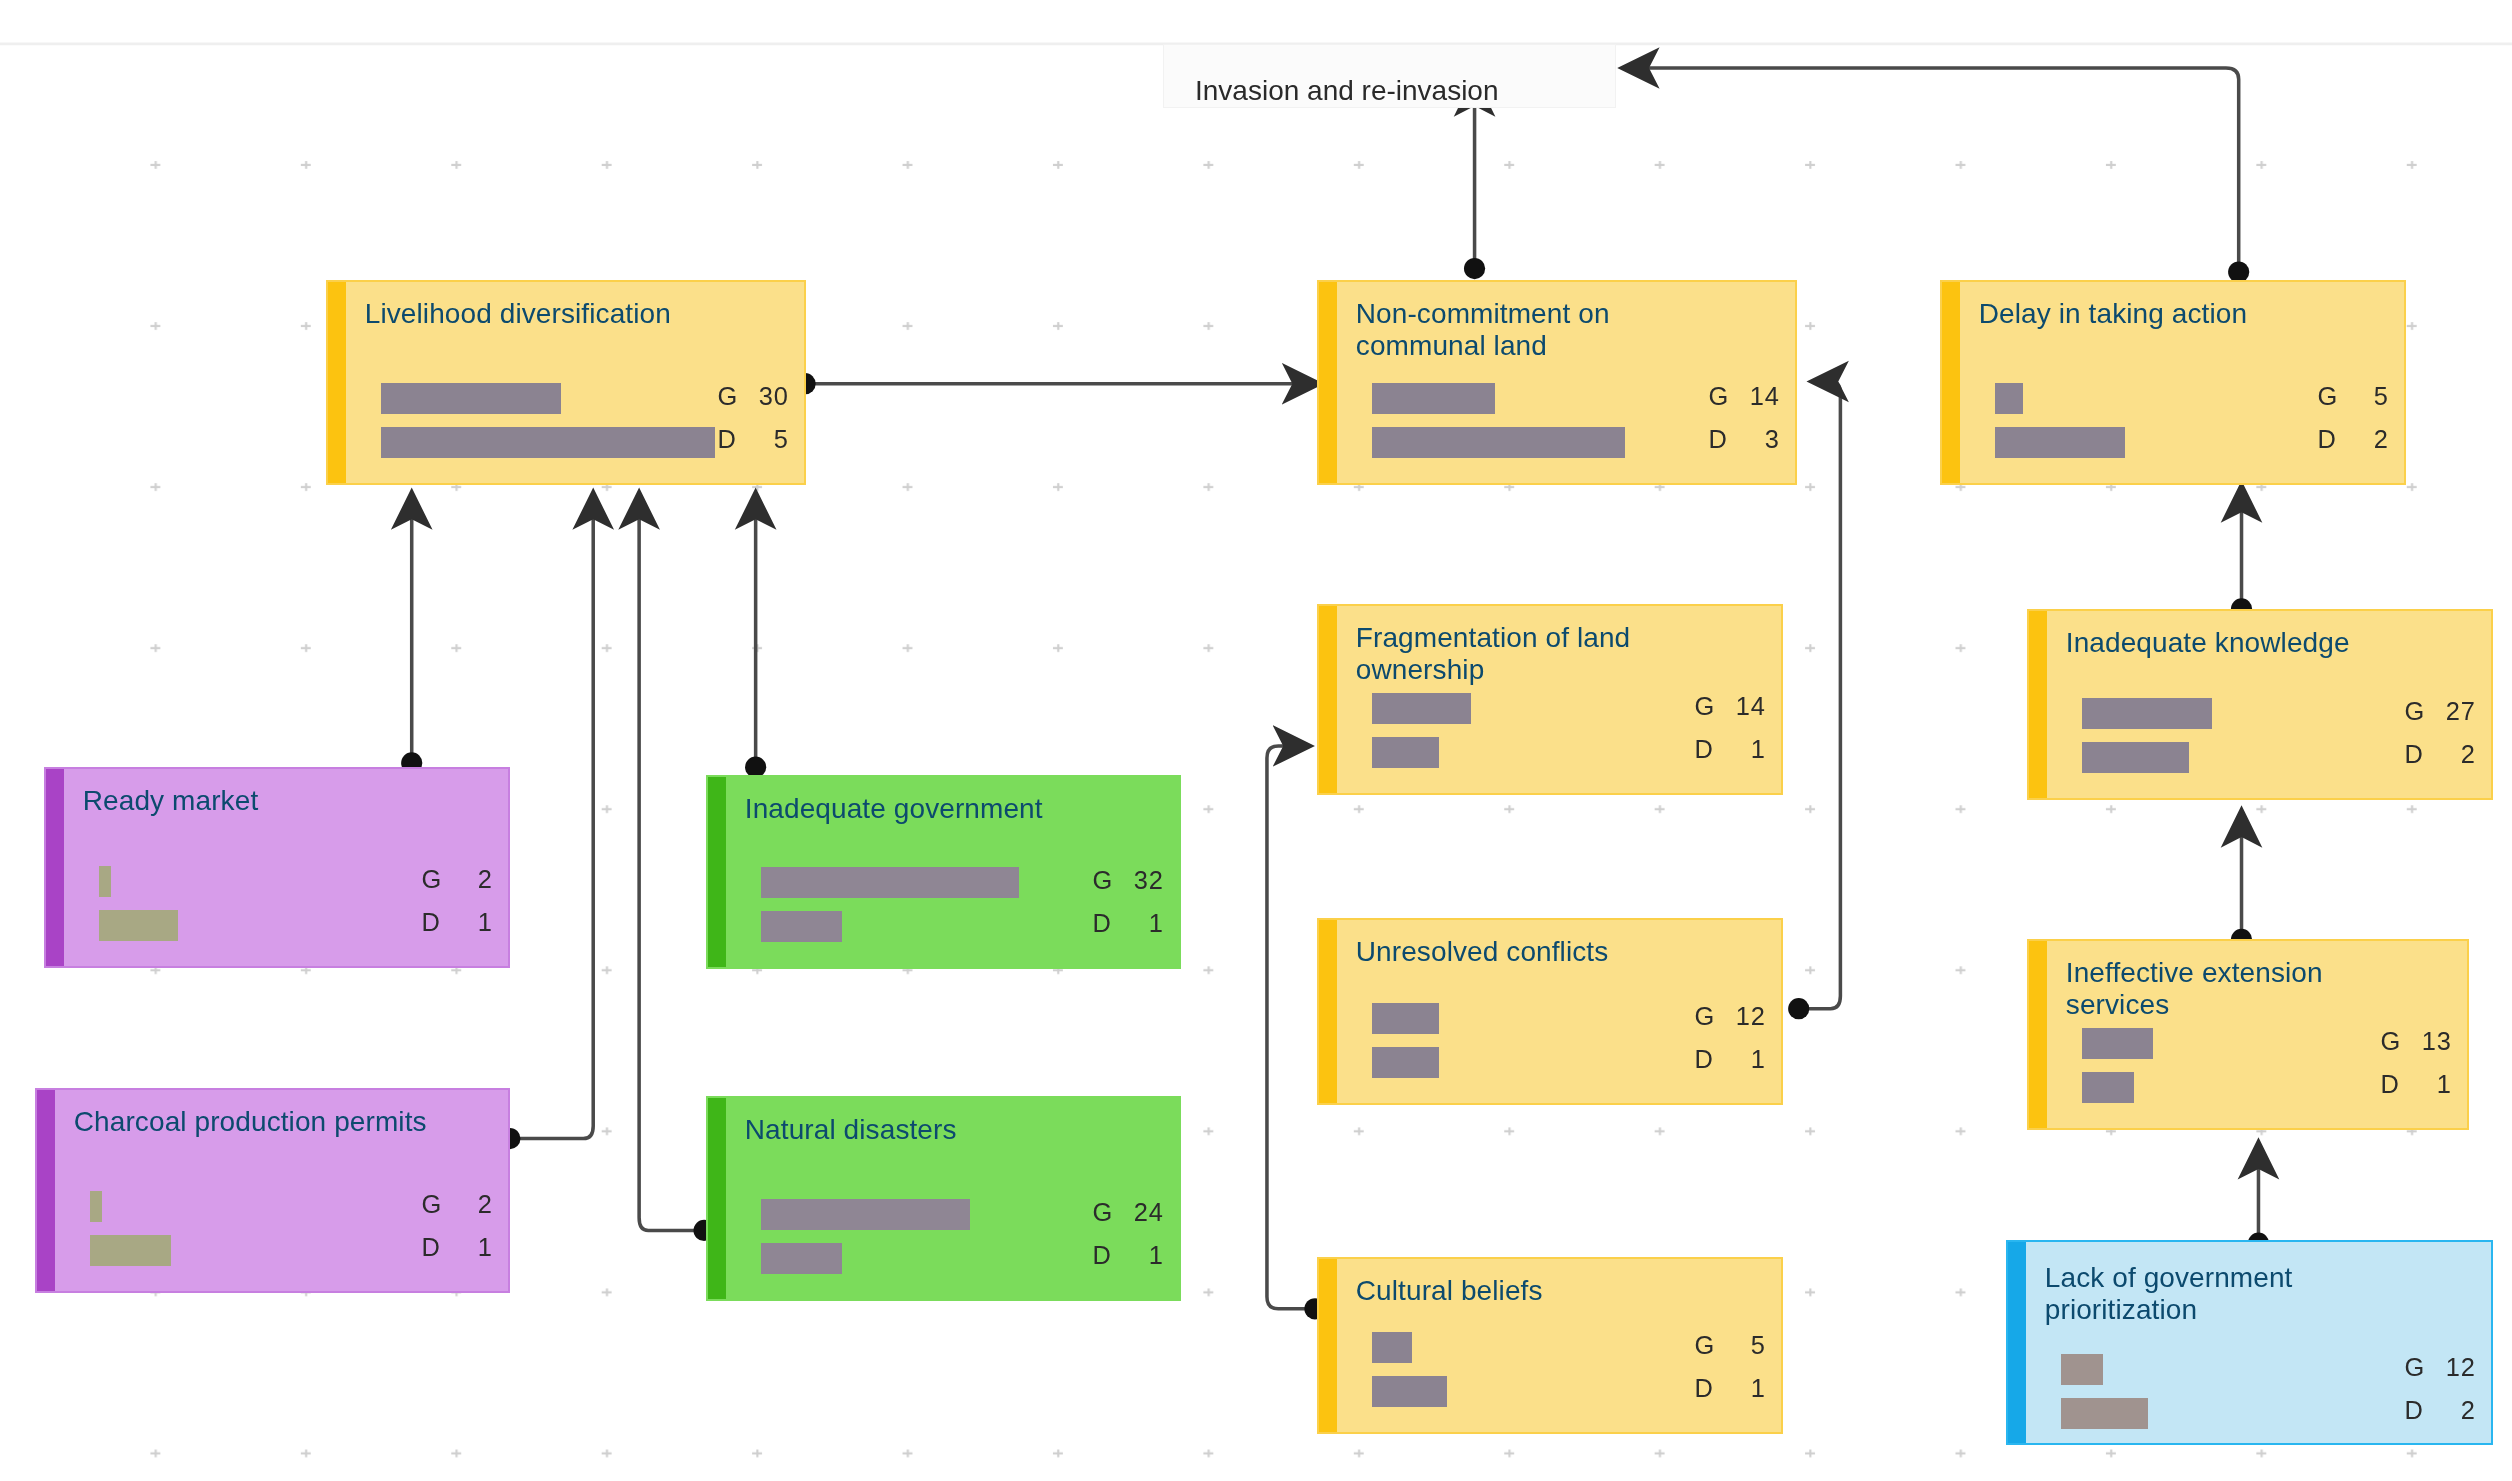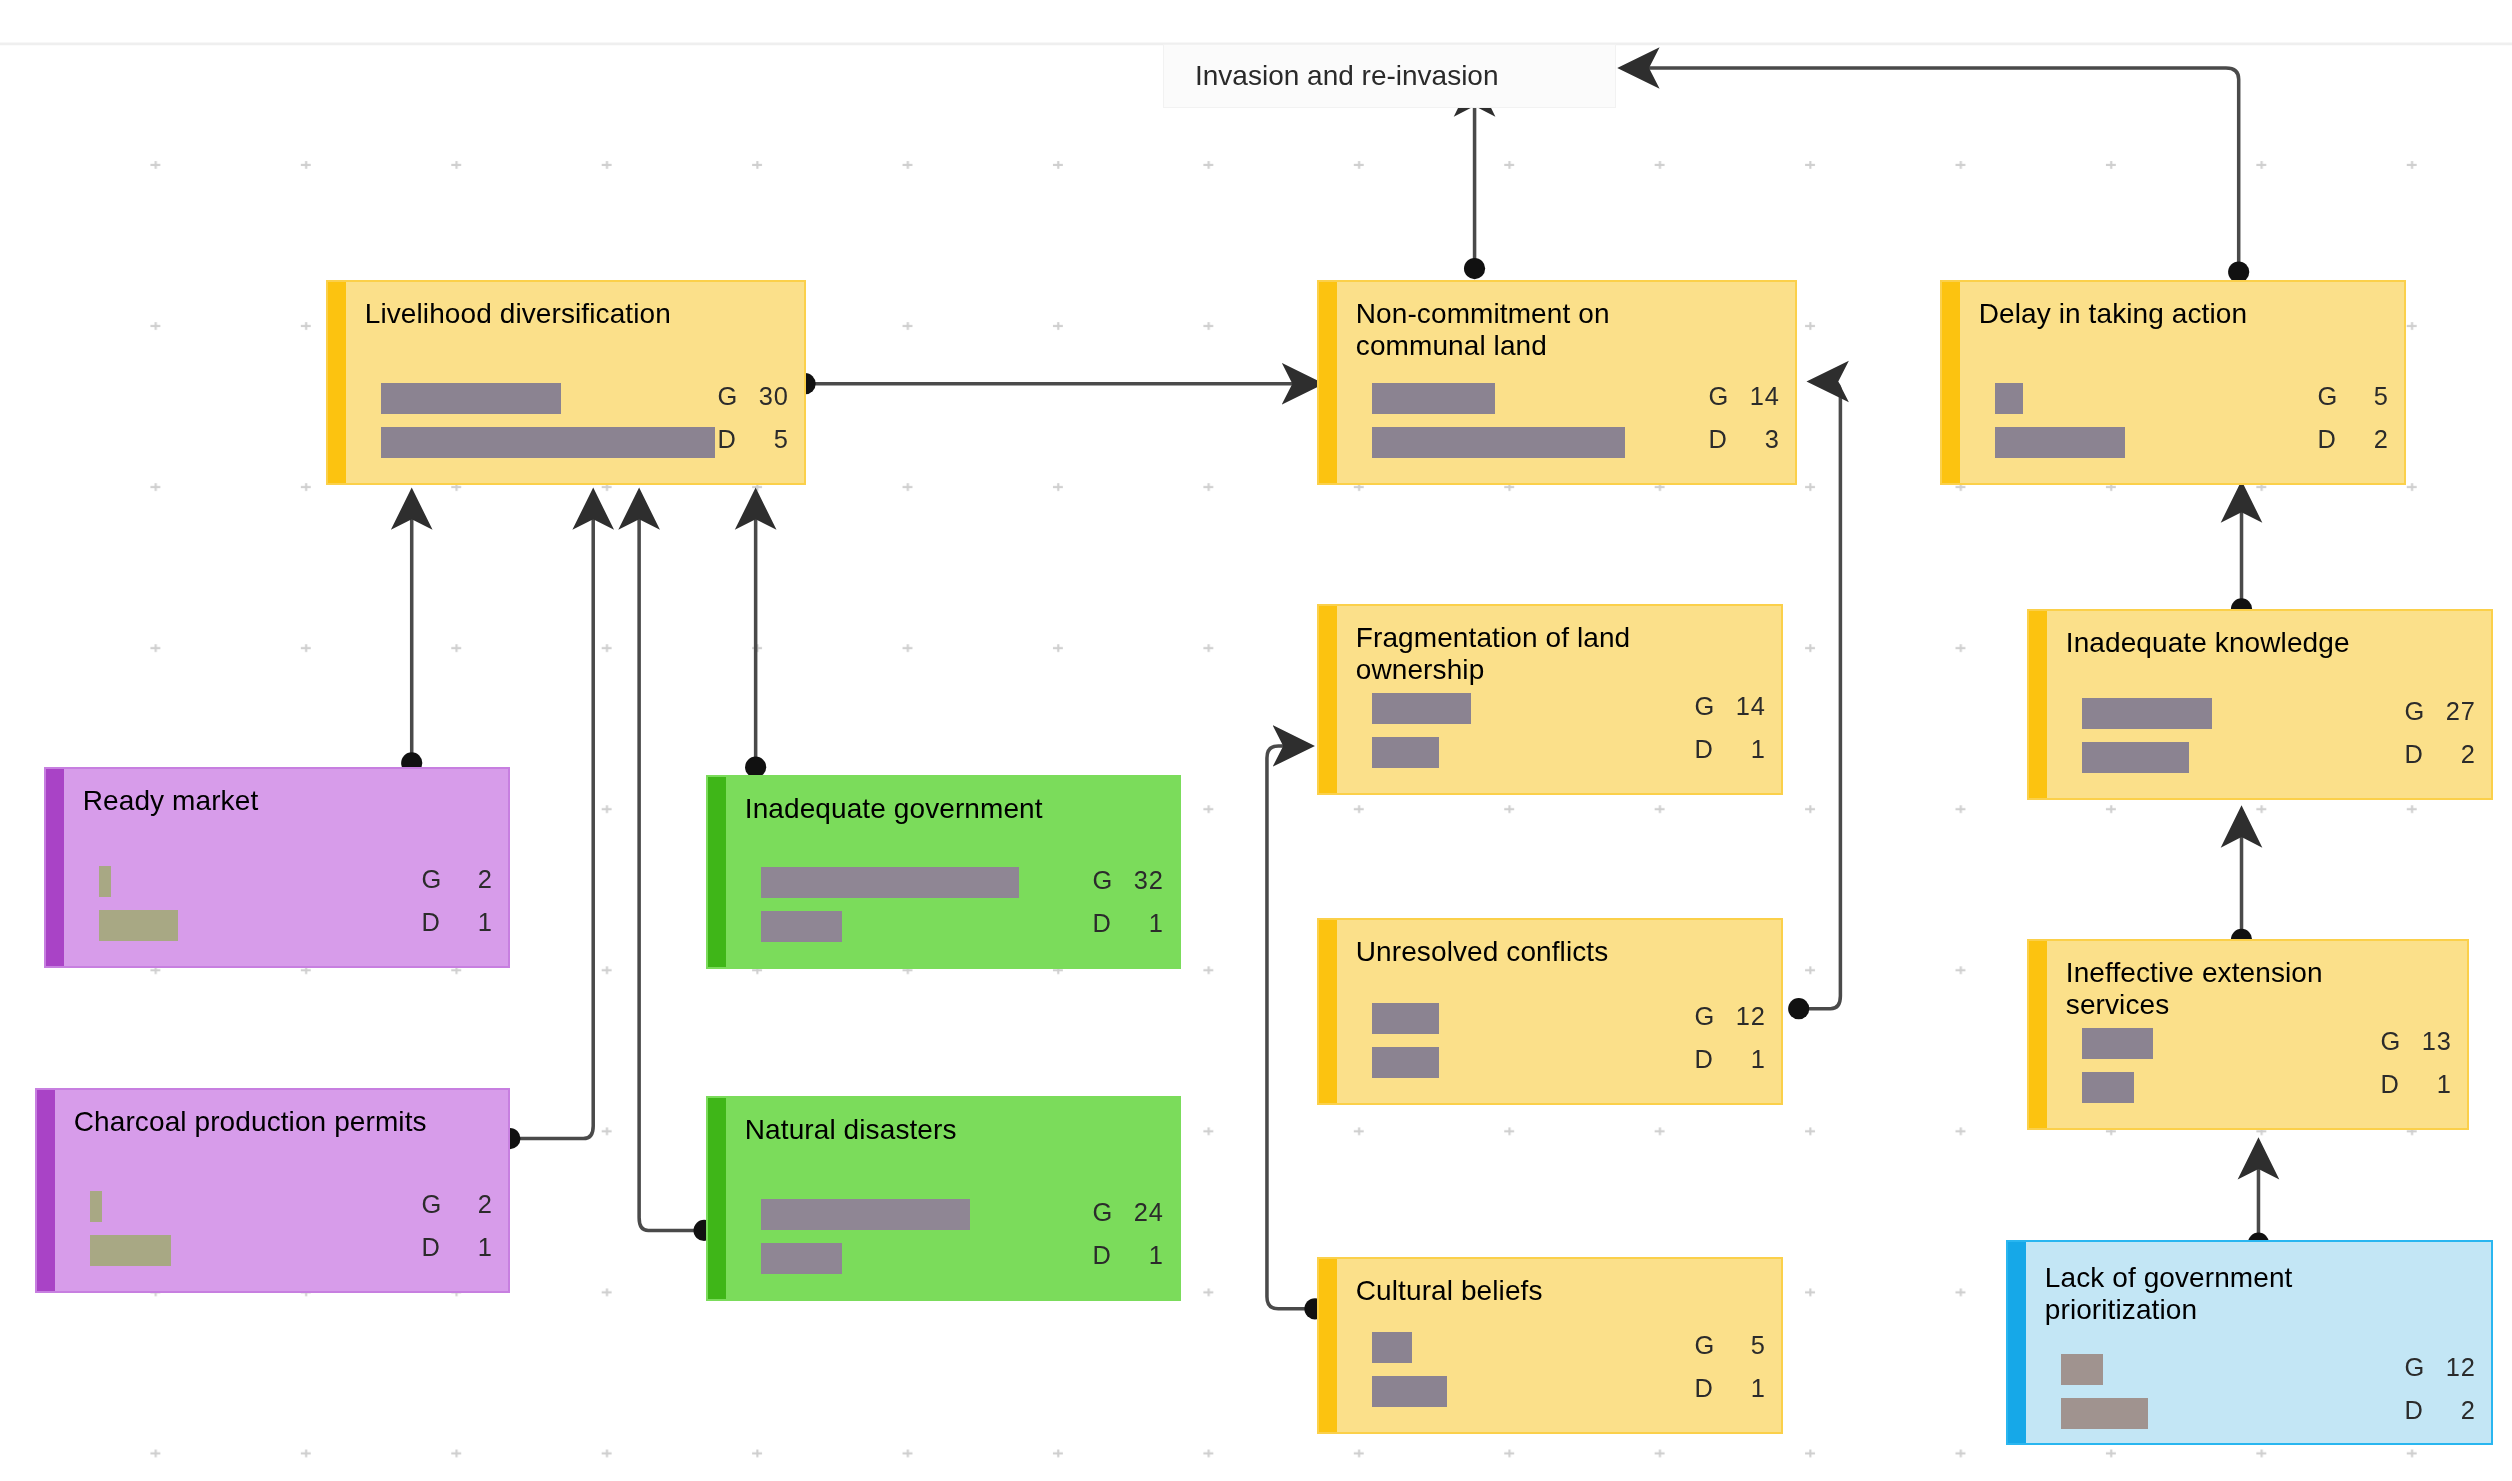--- a/index.html
+++ b/index.html
@@ -32,21 +32,21 @@
     position:absolute;left:0;top:0;bottom:0;width:18.4px;
   }
   .node .inner{
     position:absolute;left:18.4px;right:0;top:0;bottom:0;
     padding:15.5px 18.4px 10px 18.4px;
     box-sizing:border-box;
   }
   .node .title{
     font-size:28px;
     line-height:1.16;
-    color:#000000;
+    color:#0c4a6e;
     font-weight:400;
     letter-spacing:0.1px;
     white-space:pre-line;
   }
   .metrics{
     position:absolute;
     left:18.4px;right:15.5px;bottom:21px;
   }
   .mrow{
     position:relative;
@@ -80,21 +80,21 @@
   .node.purple .accent{background:#a943c6;}
   .node.blue{background:#c3e6f5;border:2.1px solid #29b6f0;}
   .node.blue .accent{background:#16a8e8;}
 
   
   .plainbox{
     position:absolute;
     background:#fbfbfb;
     border:1.4px solid #f2f2f2;
     box-sizing:border-box;
-    display:flex;align-items:center;
+    display:flex;align-items:flex-end;
     padding-left:31px;
   }
   .plainbox .title{
     font-size:28px;color:#2a2a2a;
   }
 </style>
 </head>
 <body>
 
 <div id="canvas">

